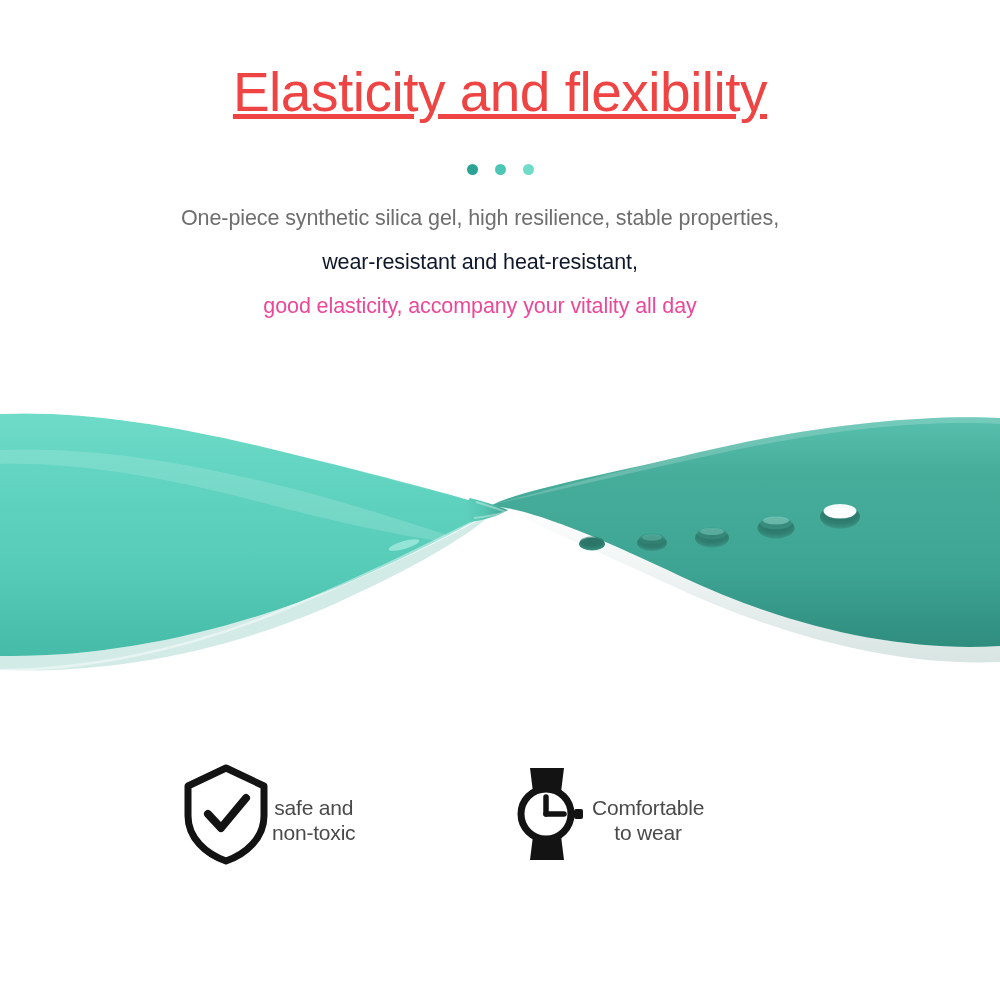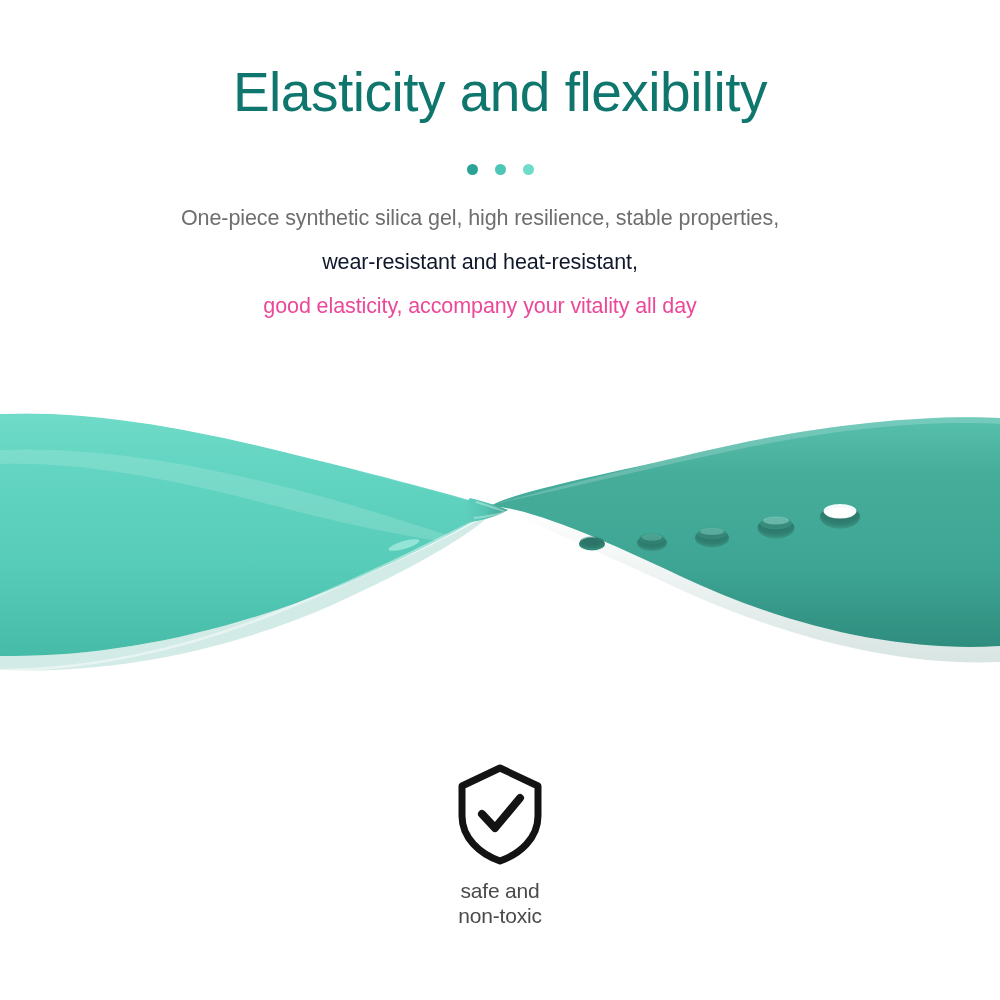--- a/index.html
+++ b/index.html
@@ -92,21 +92,21 @@
     top: 762px;
     width: 1000px;
     height: 180px;
     display: flex;
     align-items: flex-start;
     justify-content: center;
   }
   .feature {
     width: 320px;
     display: flex;
-    flex-direction: column;
+    flex-direction: row;
     align-items: center;
   }
   .feature-icon {
     display: block;
     height: 104px;
     display: flex;
     align-items: center;
     justify-content: center;
   }
   .feature-label {
@@ -119,21 +119,21 @@
     font-family: "Liberation Sans", sans-serif;
   }
   .feature-label .lbl-line {
     display: block;
   }
 </style>
 </head>
 <body style="background: rgb(255, 255, 255);">
 
 <div id="header">
-  <h1 id="page-title" style="color: #0f766e;">Elasticity and flexibility</h1>
+  <h1 id="page-title" style="color: #ef4444; text-decoration: underline;">Elasticity and flexibility</h1>
 </div>
 
 <div id="divider-dots">
   <span class="dot" style="background: rgb(42, 163, 149);"></span>
   <span class="dot" style="background: rgb(76, 198, 181);"></span>
   <span class="dot" style="background: rgb(111, 220, 202);"></span>
 </div>
 
 <div id="subtitle">
   <span class="subtitle-line" style="color: rgb(110, 110, 110);">One-piece synthetic silica gel, high resilience, stable properties,</span>
@@ -291,15 +291,36 @@
         <path d="M46 6 L84 24 L84 54 C84 76, 66 92, 46 99 C26 92, 8 76, 8 54 L8 24 Z" fill="none" stroke="#131313" stroke-width="7" stroke-linejoin="round" stroke-linecap="round"></path>
         <path d="M28 52 L41 66 L66 36" fill="none" stroke="#131313" stroke-width="8" stroke-linecap="round" stroke-linejoin="round"></path>
       </svg>
     </span>
     <span class="feature-label">
       <span class="lbl-line">safe and</span>
       <span class="lbl-line">non-toxic</span>
     </span>
   </div>
 
+  <div class="feature">
+    <span class="feature-icon">
+      <svg width="92" height="104" viewBox="0 0 92 104" xmlns="http://www.w3.org/2000/svg">
+
+        <path d="M30 6 L64 6 L61 30 C56 27, 50 26, 46 26 C41 26, 36 27, 33 30 Z" fill="#131313"></path>
+
+        <path d="M33 74 C36 77, 41 78, 46 78 C50 78, 56 77, 61 74 L64 98 L30 98 Z" fill="#131313"></path>
+
+        <rect x="74" y="47" width="9" height="10" rx="2" fill="#131313"></rect>
+
+        <circle cx="46" cy="52" r="25" fill="none" stroke="#131313" stroke-width="7"></circle>
+
+        <path d="M46 52 L46 35" fill="none" stroke="#131313" stroke-width="5.5" stroke-linecap="round"></path>
+        <path d="M46 52 L64 52" fill="none" stroke="#131313" stroke-width="5.5" stroke-linecap="round"></path>
+      </svg>
+    </span>
+    <span class="feature-label">
+      <span class="lbl-line">Comfortable</span>
+      <span class="lbl-line">to wear</span>
+    </span>
+  </div>
 
 
 </div>
 
 </body></html>

